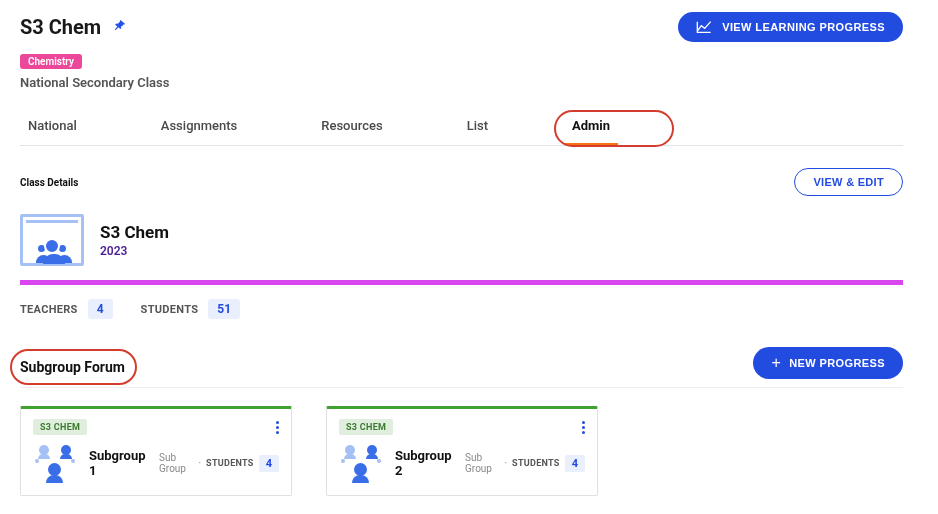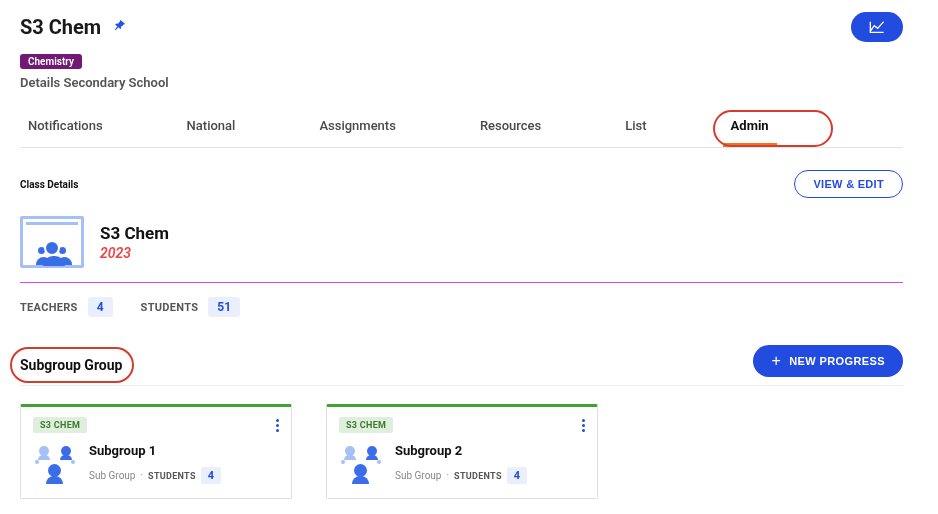--- a/index.html
+++ b/index.html
@@ -8,50 +8,50 @@
     .page { padding: 12px 35px 20px 20px; }
     
     
     .header-row { display: flex; justify-content: space-between; align-items: center; margin-bottom: 8px; }
     .title-wrap { display: flex; align-items: center; gap: 10px; }
     .page-title { font-size: 20px; font-weight: 700; color: #1a1a1a; }
     .pin-icon { color: #2451e6; font-size: 16px; transform: rotate(40deg); }
     .btn-progress { display: inline-flex; align-items: center; gap: 10px; background: #224be0; color: #fff; border: none; border-radius: 20px; padding: 8px 18px; font-size: 11px; font-weight: 700; letter-spacing: 0.4px; cursor: pointer; }
     .btn-progress svg { width: 16px; height: 14px; }
     
-    .badge-chem { display: inline-block; background: #701a75; color: #fff; font-size: 10px; font-weight: 600; padding: 2px 8px; border-radius: 3px; margin-bottom: 6px; }
+    .badge-chem { display: inline-block; background: #ec4899; color: #fff; font-size: 10px; font-weight: 600; padding: 2px 8px; border-radius: 3px; margin-bottom: 6px; }
     .school { font-size: 13px; font-weight: 600; color: #555; margin-bottom: 18px; }
     
     
     .tabs { display: flex; border-bottom: 1px solid #e4e4e4; margin-bottom: 22px; }
     .tab { padding: 10px 8px; font-size: 13px; color: #4a4a4a; cursor: pointer; margin-right: 68px; font-weight: 500; }
     .tab:last-child { margin-right: 0; }
-    .tab.active { font-weight: 700; color: #111; border-bottom: 4px solid #f97316; }
+    .tab.active { font-weight: 700; color: #111; border-bottom: 2px solid #f97316; }
     .tab-highlight { position: relative; }
     .tab-highlight::after { content: ""; position: absolute; left: -10px; right: -56px; top: 2px; bottom: -4px; border: 2px solid #d43c2e; border-radius: 999px; pointer-events: none; }
     
     
     .section-row { display: flex; justify-content: space-between; align-items: center; margin-bottom: 18px; }
     .section-title { font-size: 10px; font-weight: 700; color: #111; }
     .btn-view-edit { display: inline-flex; align-items: center; background: #fff; color: #224be0; border: 1px solid #224be0; border-radius: 18px; padding: 7px 18px; font-size: 11px; font-weight: 700; letter-spacing: 0.3px; cursor: pointer; }
     
     .class-card { display: flex; align-items: center; gap: 16px; margin-bottom: 14px; }
     .class-icon-box { width: 64px; height: 52px; display: flex; align-items: center; justify-content: center; position: relative; }
     .class-icon-frame { position: absolute; inset: 0; border: 3px solid #a4c0f4; border-radius: 2px; }
     .class-icon-frame::before { content: ""; position: absolute; top: 3px; left: 3px; right: 3px; height: 3px; background: #a4c0f4; }
     .class-people { display: flex; align-items: flex-end; gap: -2px; position: relative; top: 6px; }
     .person-lg { width: 16px; height: 16px; background: #3a6de8; border-radius: 50%; border: 2px solid #fff; position: relative; }
     .person-lg::after { content: ""; position: absolute; top: 14px; left: -3px; width: 22px; height: 10px; background: #3a6de8; border-radius: 10px 10px 0 0; }
     .person-sm { width: 11px; height: 11px; background: #3a6de8; border-radius: 50%; border: 2px solid #fff; position: relative; }
     .person-sm::after { content: ""; position: absolute; top: 10px; left: -2px; width: 15px; height: 8px; background: #3a6de8; border-radius: 8px 8px 0 0; }
     .class-meta { display: flex; flex-direction: column; gap: 2px; }
     .class-name { font-size: 17px; font-weight: 700; color: #111; }
-    .class-year { font-size: 14px; font-weight: 600; color: #ef4444; font-style: italic; }
-    
-    .counts { display: flex; gap: 28px; align-items: center; border-top: 1px solid #d946ef; padding-top: 14px; margin-bottom: 28px; }
+    .class-year { font-size: 12px; font-weight: 600; color: #4c1d95; }
+    
+    .counts { display: flex; gap: 28px; align-items: center; border-top: 5px solid #d946ef; padding-top: 14px; margin-bottom: 28px; }
     .count-item { display: flex; align-items: center; gap: 10px; }
     .count-label { font-size: 11px; font-weight: 700; color: #555; letter-spacing: 0.3px; }
     .count-badge { background: #e9effd; color: #224be0; font-size: 12px; font-weight: 700; padding: 3px 9px; border-radius: 3px; }
     
     
     .subgroup-section-row { display: flex; justify-content: space-between; align-items: center; margin-bottom: 18px; border-bottom: 1px solid #eee; padding-bottom: 0; }
     .subgroup-title-wrap { position: relative; padding: 8px 0; }
     .subgroup-title { font-size: 14px; font-weight: 700; color: #111; }
     .subgroup-title-wrap::after { content: ""; position: absolute; left: -10px; right: -12px; top: -2px; bottom: -2px; border: 2px solid #d43c2e; border-radius: 999px; pointer-events: none; }
     .btn-new-sub { display: inline-flex; align-items: center; gap: 8px; background: #224be0; color: #fff; border: none; border-radius: 20px; padding: 8px 18px; font-size: 11px; font-weight: 700; letter-spacing: 0.4px; cursor: pointer; margin-bottom: 8px; }
@@ -68,21 +68,21 @@
     .ci-dot { position: absolute; border-radius: 50%; }
     .ci-dot.a { width: 10px; height: 10px; background: #a4c0f4; top: 0; left: 6px; }
     .ci-dot.b { width: 10px; height: 10px; background: #3a6de8; top: 0; right: 6px; }
     .ci-dot.c { width: 13px; height: 13px; background: #3a6de8; bottom: 5px; left: 15px; }
     .ci-dot.c::after { content: ""; position: absolute; top: 12px; left: -2px; width: 17px; height: 8px; background: #3a6de8; border-radius: 8px 8px 0 0; }
     .ci-dot.d { width: 4px; height: 4px; background: #a4c0f4; top: 14px; left: 2px; }
     .ci-dot.e { width: 4px; height: 4px; background: #a4c0f4; top: 14px; right: 2px; }
     .ci-dot.a::after, .ci-dot.b::after { content: ""; position: absolute; top: 9px; left: -1px; width: 12px; height: 5px; border-radius: 6px 6px 0 0; }
     .ci-dot.a::after { background: #a4c0f4; }
     .ci-dot.b::after { background: #3a6de8; }
-    .card-info { display: flex; flex-direction: column; gap: 9px; }
+    .card-info { display: flex; gap: 9px; }
     .card-name { font-size: 13px; font-weight: 700; color: #111; }
     .card-sub { font-size: 10px; color: #888; display: flex; align-items: center; gap: 5px; }
     .card-sub .stu { font-size: 9px; font-weight: 700; color: #555; letter-spacing: 0.3px; }
     .card-badge { background: #e9effd; color: #224be0; font-size: 11px; font-weight: 700; padding: 2px 7px; border-radius: 2px; }
   </style>
 </head>
 <body>
 
 <div class="page">
   
@@ -94,29 +94,29 @@
         <svg width="14" height="14" viewBox="0 0 24 24" fill="#2451e6">
             <path d="M16 9V4h1V2H7v2h1v5L5 12v2h5v6l1 1 1-1v-6h5v-2l-3-3z"></path>
           </svg>
       </span>
     </div>
     <button class="btn-progress">
       <svg viewBox="0 0 24 20" fill="none" stroke="#fff" stroke-width="2">
         <polyline points="2,16 8,8 13,12 22,2"></polyline>
         <polyline points="2,2 2,18 22,18"></polyline>
       </svg>
+      <span>VIEW LEARNING PROGRESS</span>
     </button>
   </div>
   
   <span class="badge-chem">Chemistry</span>
-  <div class="school">Details Secondary School</div>
+  <div class="school">National Secondary Class</div>
   
   
   <div class="tabs">
-    <div class="tab">Notifications</div>
     <div class="tab">National</div>
     <div class="tab">Assignments</div>
     <div class="tab">Resources</div>
     <div class="tab">List</div>
     <div class="tab active tab-highlight">Admin</div>
   </div>
   
   
   <div class="section-row">
     <div class="section-title">Class Details</div>
@@ -145,21 +145,21 @@
     </div>
     <div class="count-item">
       <span class="count-label">STUDENTS</span>
       <span class="count-badge">51</span>
     </div>
   </div>
   
   
   <div class="subgroup-section-row">
     <div class="subgroup-title-wrap">
-      <div class="subgroup-title">Subgroup Group</div>
+      <div class="subgroup-title">Subgroup Forum</div>
     </div>
     <button class="btn-new-sub">
       <span class="plus-icon">+</span>
       <span>NEW PROGRESS</span>
     </button>
   </div>
   
   <div class="subgroup-grid">
 
     <div class="subgroup-card">

